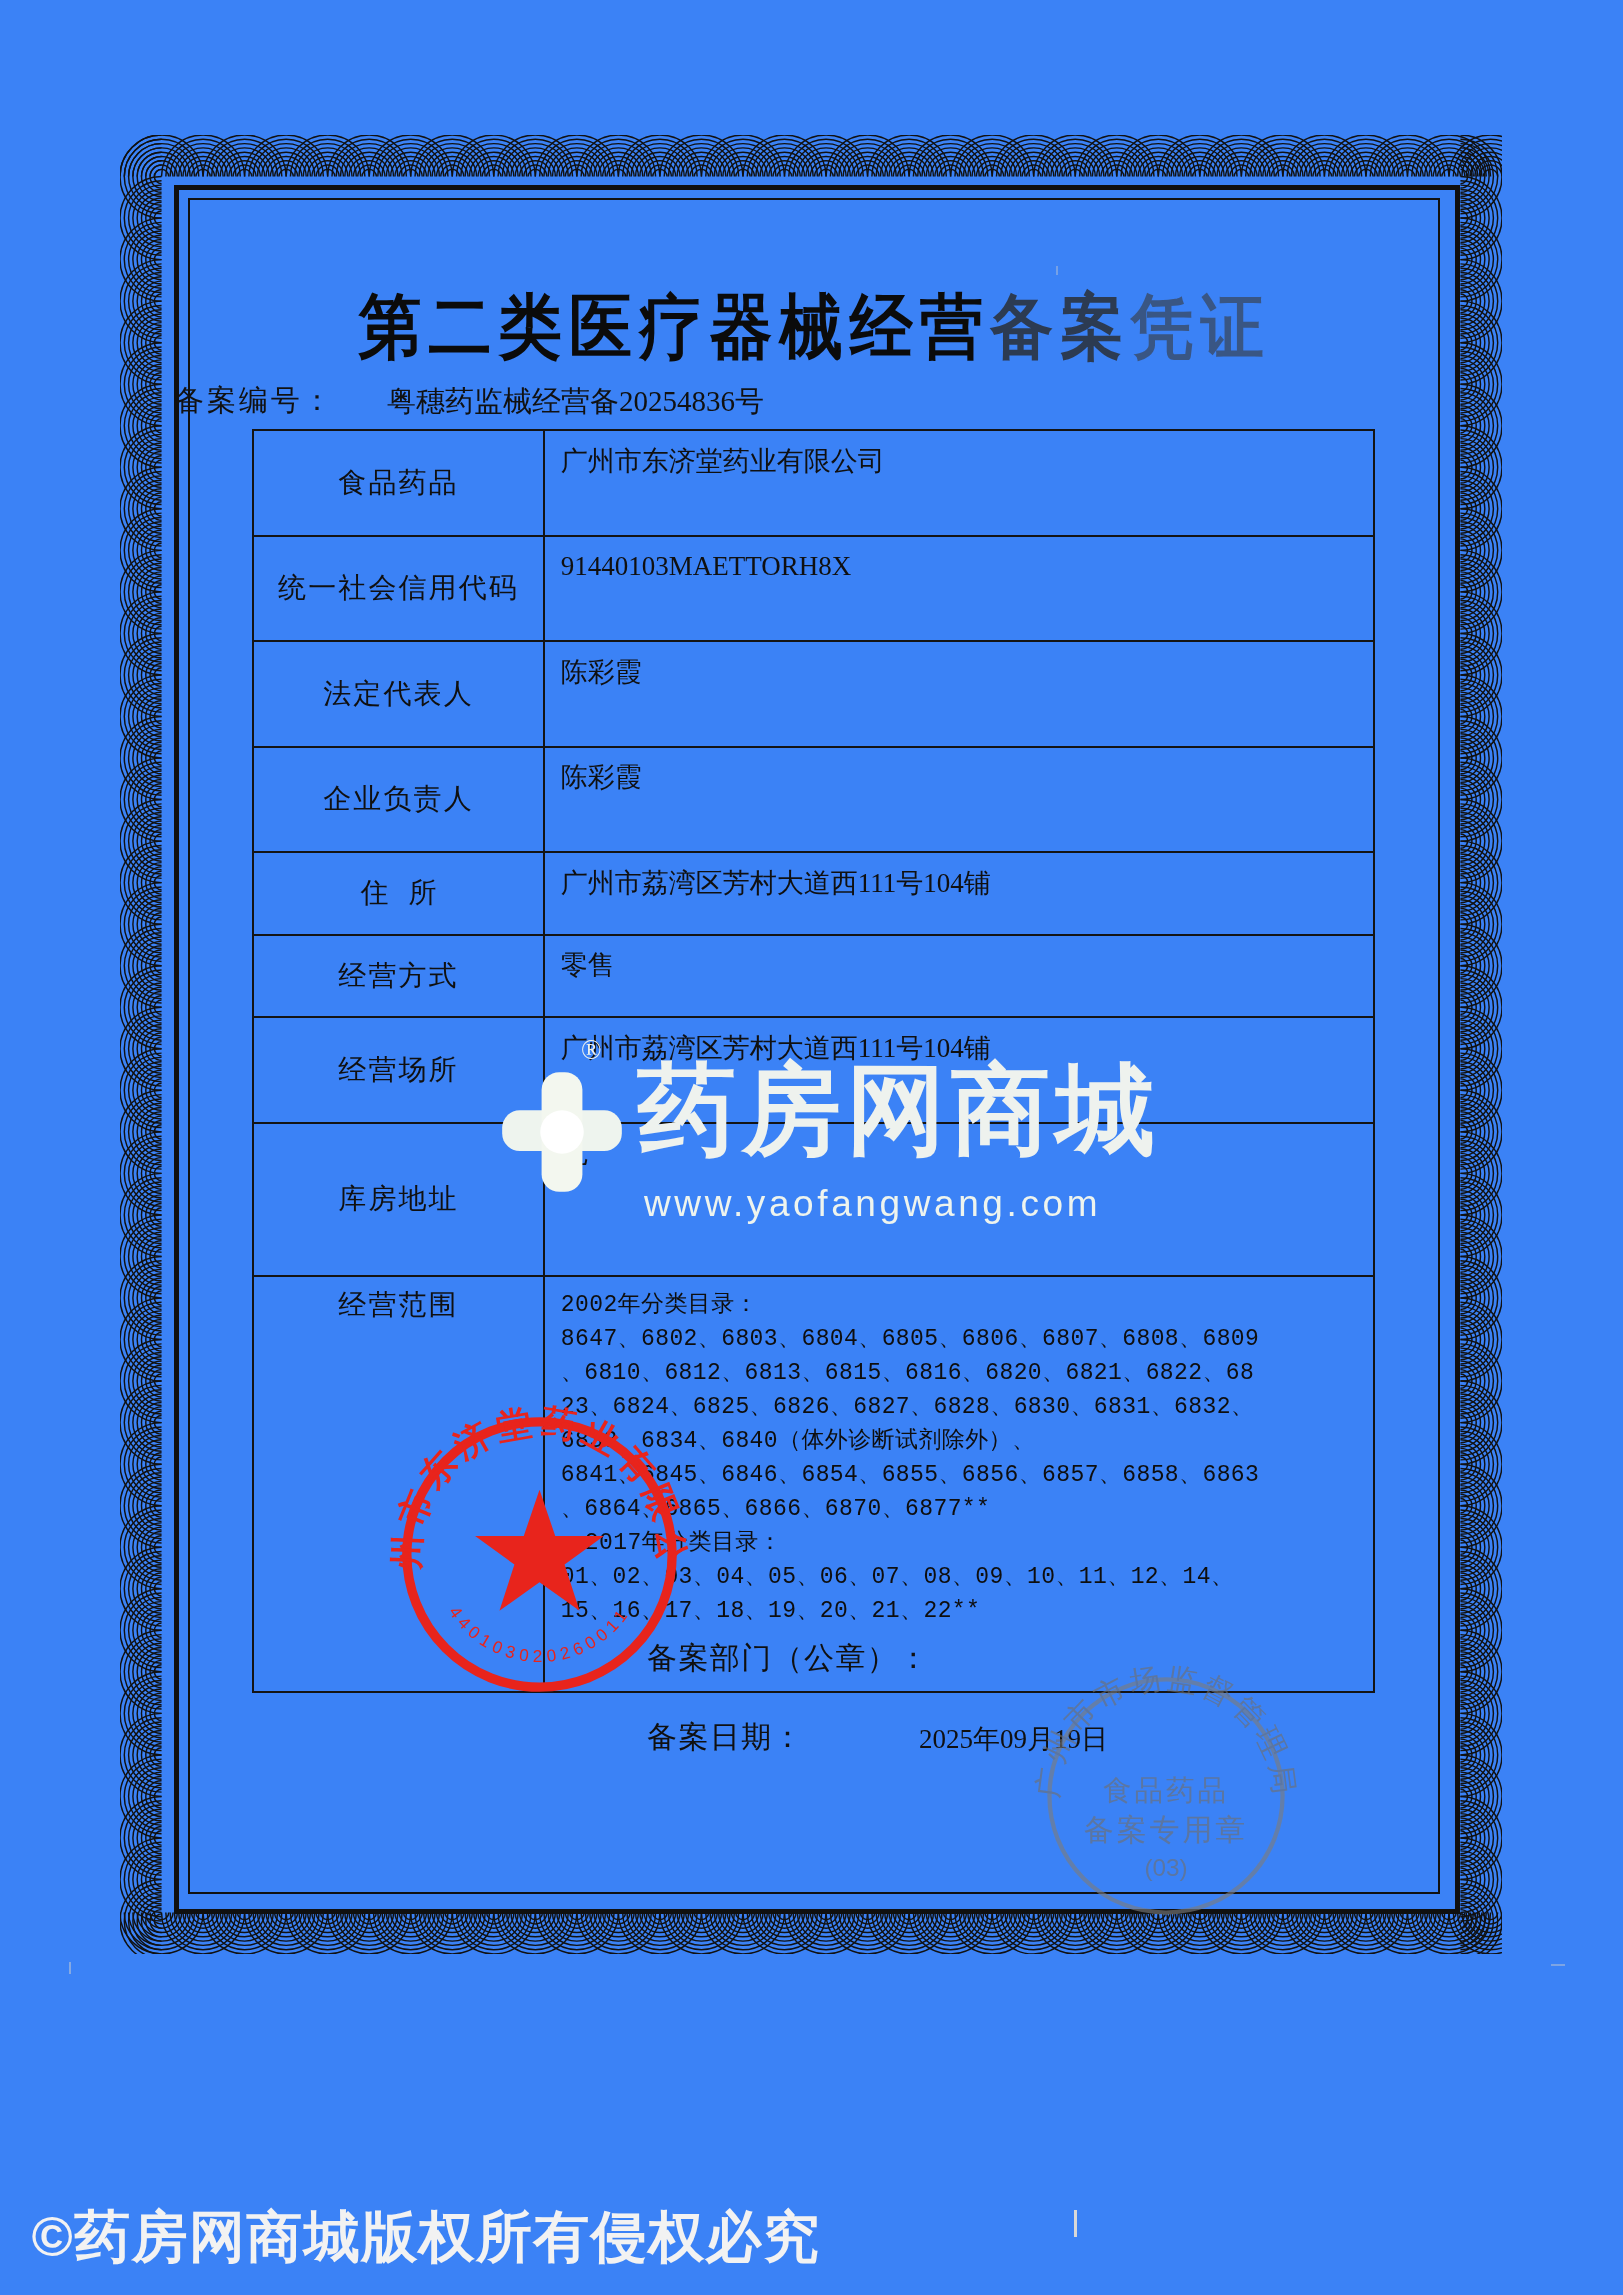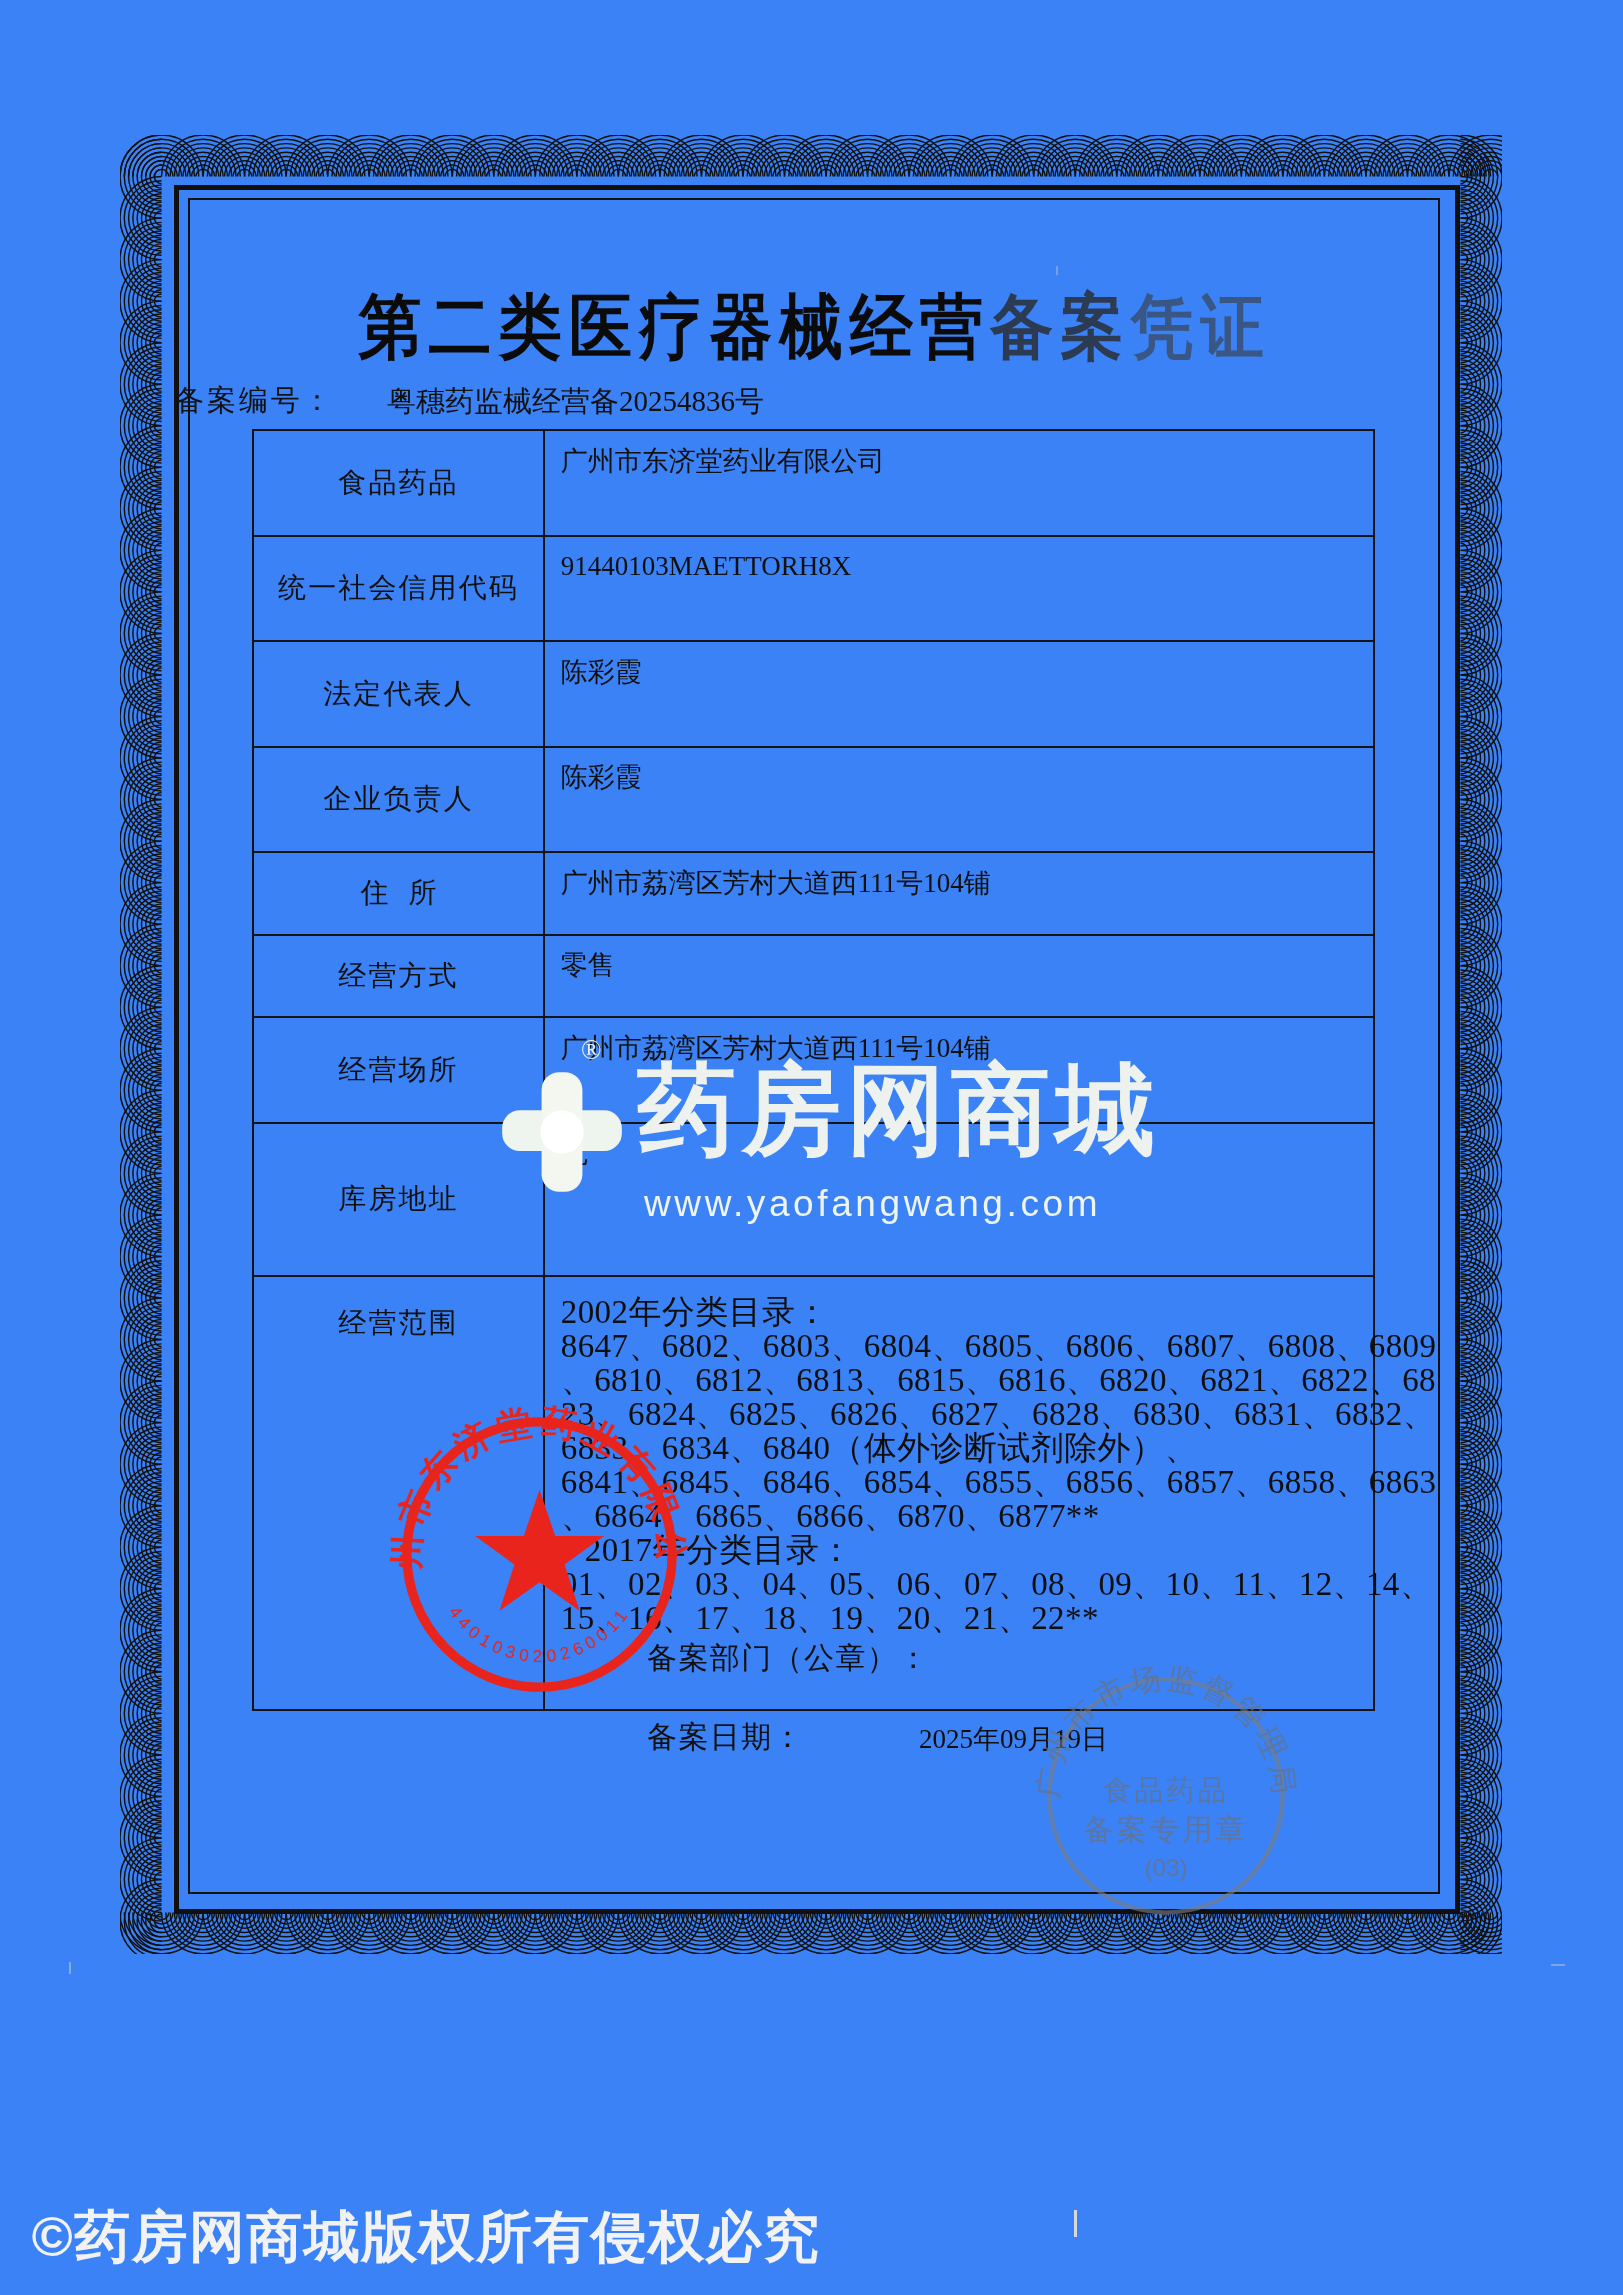--- a/index.html
+++ b/index.html
@@ -91,23 +91,23 @@
     padding:11.5px 0 0 15.8px;
     font-size:27px;
     color:#101010;
     line-height:1.35;
   }
   .rh-std{height:69px;}
   .rh-tall{height:92px;}
   .rh-store{height:140px;}
 
   .scope-lines{
-    font-size:33px;line-height:1.42;color:#0e0e0e;
+    font-size:23px;line-height:1.42;color:#0e0e0e;
     letter-spacing:0.4px;
-    font-family:Liberation Serif, serif;
+    font-family:Liberation Mono, monospace;
     white-space:nowrap;
   }
   .scope-lines div{height:34px;}
 
   
   .footer{
     position:absolute;left:430px;top:1440px;width:788px;
     font-size:30px;color:#101010;
   }
   .footer .row{position:relative;height:79px;}
@@ -408,21 +408,21 @@
           </tr>
           <tr>
             <td class="lab rh-tall">经营场所</td>
             <td class="val rh-tall">广州市荔湾区芳村大道西111号104铺</td>
           </tr>
           <tr>
             <td class="lab rh-store">库房地址</td>
             <td class="val rh-store">无</td>
           </tr>
           <tr>
-            <td class="lab" style="vertical-align: top; padding-top: 27px; height: 401px;">经营范围</td>
+            <td class="lab" style="vertical-align: top; padding-top: 9px; height: 401px;">经营范围</td>
             <td class="val" style="height: 401px;">
               <div class="scope-lines">
                 <div>2002年分类目录：</div>
                 <div>8647、6802、6803、6804、6805、6806、6807、6808、6809</div>
                 <div>、6810、6812、6813、6815、6816、6820、6821、6822、68</div>
                 <div>23、6824、6825、6826、6827、6828、6830、6831、6832、</div>
                 <div>6833、6834、6840（体外诊断试剂除外）、</div>
                 <div>6841、6845、6846、6854、6855、6856、6857、6858、6863</div>
                 <div>、6864、6865、6866、6870、6877**</div>
                 <div style="padding-left: 24px;">2017年分类目录：</div>

